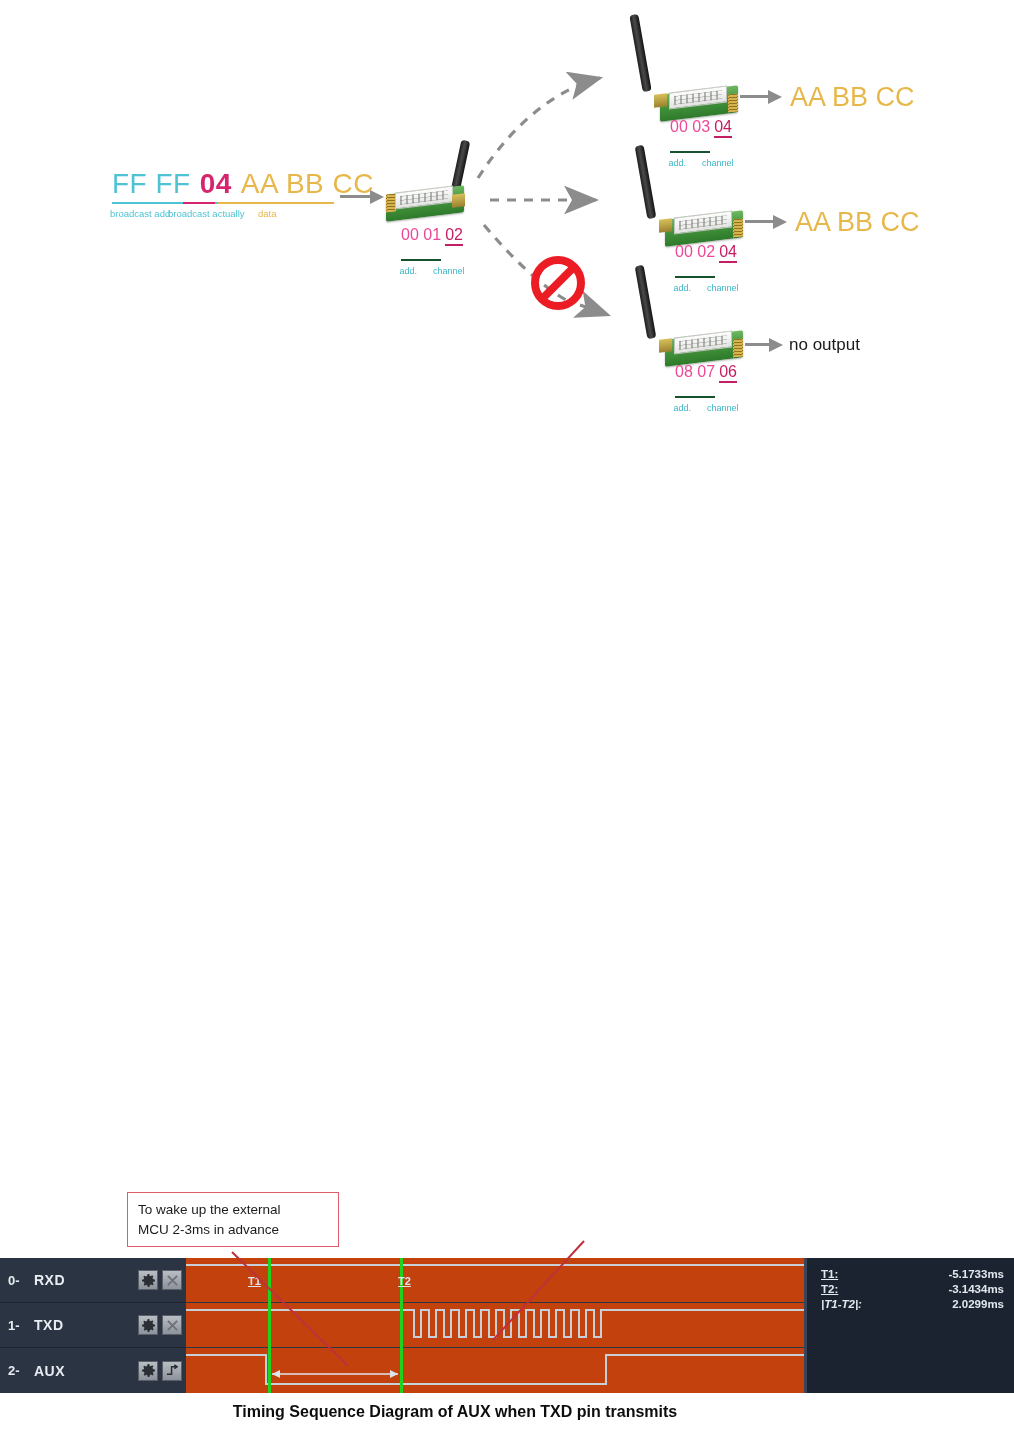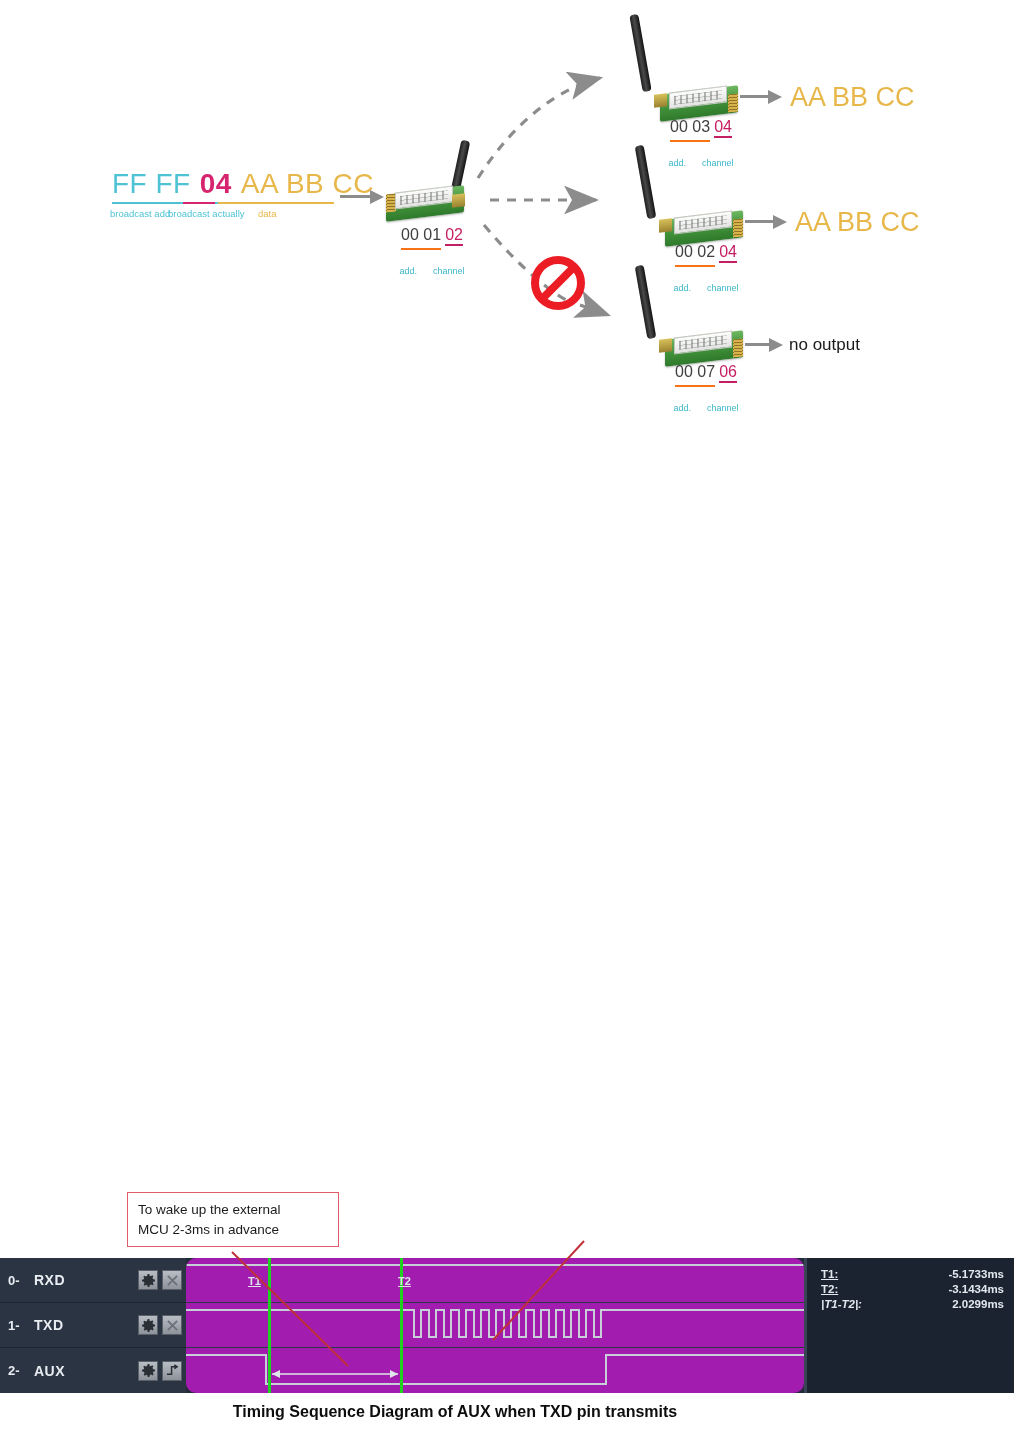--- a/index.html
+++ b/index.html
@@ -99,21 +99,21 @@
   .mod-ant {
     position: absolute;
     width: 9px;
     background: linear-gradient(90deg,#1d1d1d,#4a4a4a 45%,#111 100%);
     border-radius: 4px;
   }
 
   
   .addr-label { position: absolute; text-align: center; white-space: nowrap; }
   .addr-label .nums { font-size: 16px; }
-  .addr-label .n-add { color: #404040; border-bottom: 2px solid #f97316; padding-bottom: 5px; }
+  .addr-label .n-add { color: #ec4899; border-bottom: 2px solid #14532d; padding-bottom: 16px; }
   .addr-label .n-ch  { color: #c51f63; border-bottom: 2px solid #c51f63; padding-bottom: 1px; margin-left: 4px; }
   .addr-label .subs { margin-top: 22px; font-size: 9px; color: #3bb6c8; }
   .addr-label .subs .s2 { margin-left: 16px; color: #3bb6c8; }
 
   .outlabel {
     position: absolute;
     font-size: 27px;
     color: #e8b74a;
     white-space: nowrap;
   }
@@ -167,21 +167,21 @@
   .chan-name { color: #e9edf2; font-size: 14px; font-weight: bold; flex: 1; letter-spacing: .5px; }
   .chan-btn {
     width: 20px; height: 20px; margin-right: 4px;
     background: linear-gradient(180deg,#b9bdc4,#8d929b);
     border: 1px solid #5a5f68;
     display: flex; align-items: center; justify-content: center;
     color: #2a2e35; font-size: 12px; line-height: 1;
   }
   .chan-btn svg { display: block; }
 
-  .wave-col { flex: 1; position: relative; background: #a21caf; overflow: hidden; border-radius: 10px; }
+  .wave-col { flex: 1; position: relative; background: #c2410c; overflow: hidden; }
   .wave-row {
     position: relative; height: 45px;
     border-bottom: 1px solid #2e3746;
   }
   .wave-row .baseline-hi {
     position: absolute; left: 0; right: 0; top: 6px; height: 2px; background: #c9cfd8;
   }
   .cursor {
     position: absolute; top: 0; bottom: 0; width: 3px; background: #1fd21f; z-index: 6;
   }
@@ -308,21 +308,21 @@
 
     <div class="module" style="left:665px; top:327px;">
       <div class="mod-ant" style="left:-24px; top:-62px; height:74px; transform:rotate(-10deg);"></div>
       <div class="mod-pcb"></div>
       <div class="mod-pads" style="left:68px;"></div>
       <div class="mod-shield"></div>
       <div class="mod-conn" style="left:-6px;"></div>
     </div>
     <div class="addr-label" style="left:660px; top:363px; width:92px;">
       <div class="nums">
-        <span class="n-add">00 07</span><span class="n-ch">06</span>
+        <span class="n-add">08 07</span><span class="n-ch">06</span>
       </div>
       <div class="subs">
         <span>add.</span><span class="s2">channel</span>
       </div>
     </div>
     <div class="arrow-solid" style="left:745px; top:338px; width:38px;">
       <span class="shaft"></span>
         <span class="head"></span>
     </div>
     <div class="outlabel plain" style="left:789px; top:335px;">no output</div>

